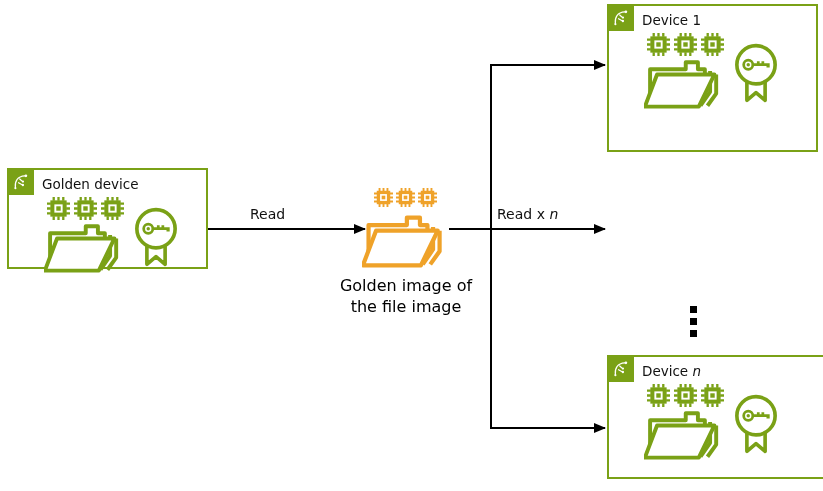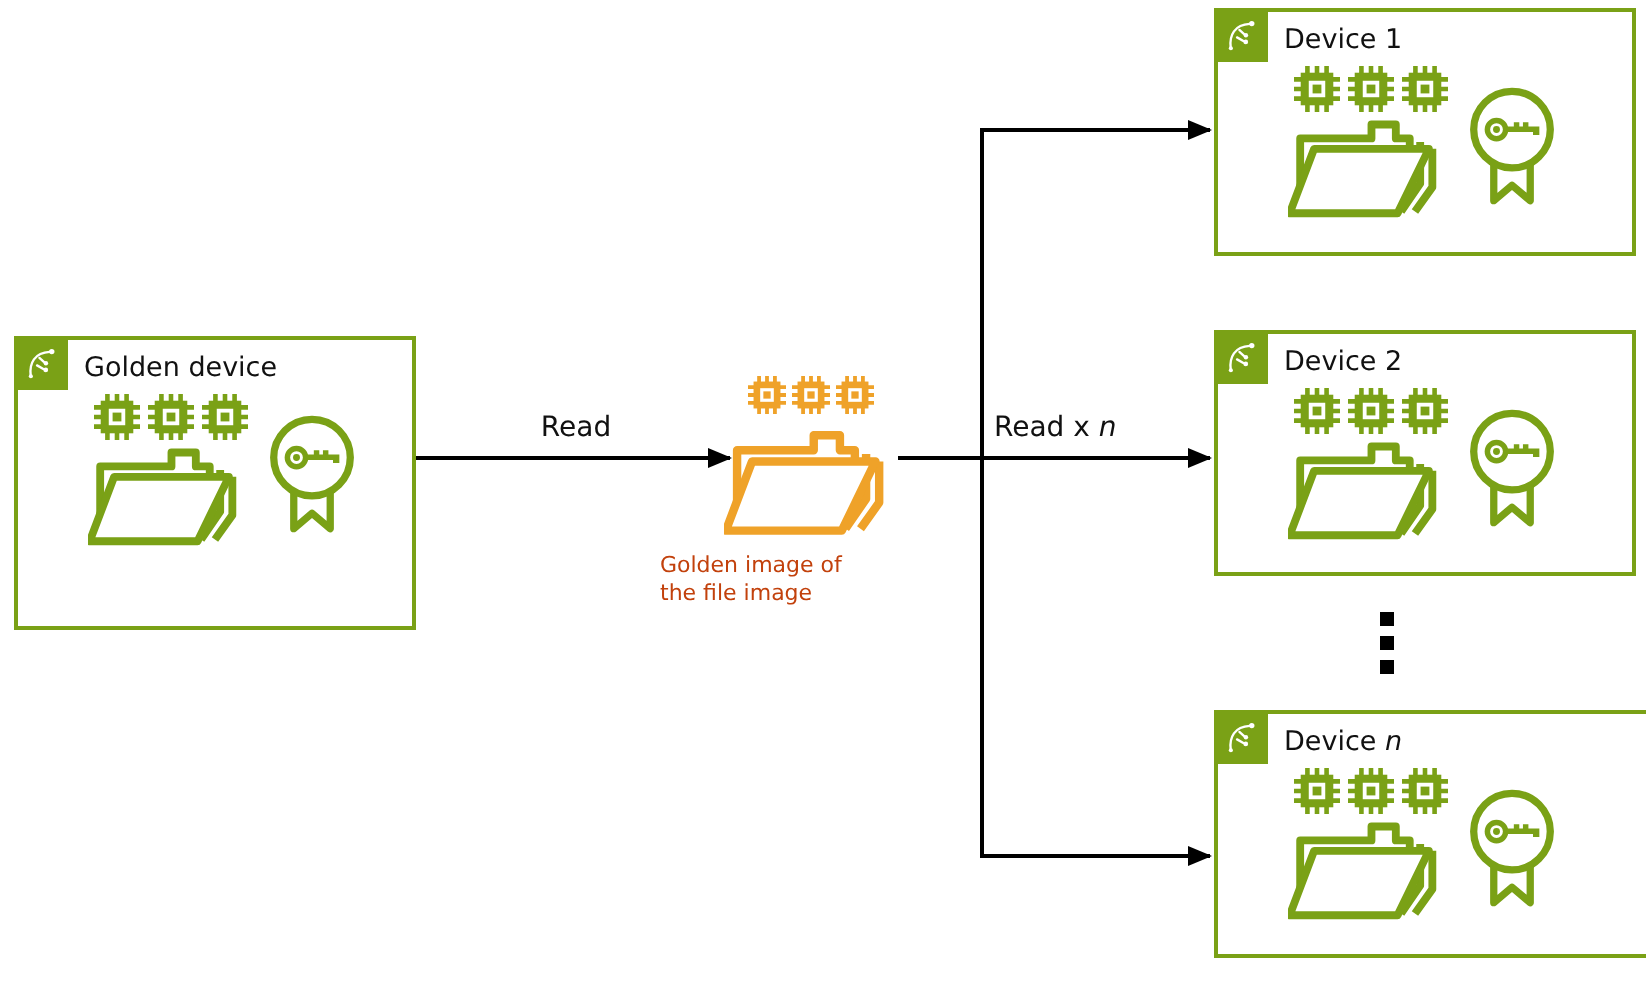--- a/index.html
+++ b/index.html
@@ -19,27 +19,27 @@
   .icons .chips{position:absolute;left:38px;top:27px;display:flex;gap:4px;}
   .icons .chip{width:23px;height:23px;}
   .icons .folder{position:absolute;left:35px;top:51px;width:80px;height:54px;}
   .icons .cert{position:absolute;left:124px;top:36px;width:46px;height:62px;}
 
   
   .gold-cluster{position:absolute;left:361px;top:188px;width:88px;color:#EFA229;}
   .gold-cluster .chips{display:flex;gap:3px;justify-content:center;}
   .gold-cluster .chip{width:19px;height:19px;}
   .gold-cluster .folder{width:86px;height:58px;margin:5px auto 0;display:block;}
-  .gold-label{position:absolute;left:330px;top:276px;width:152px;text-align:left;
-              font-size:11px;line-height:1.3;color:#c2410c;}
+  .gold-label{position:absolute;left:330px;top:276px;width:152px;text-align:center;
+              font-size:16px;line-height:1.3;color:#000000;}
 
   
   .arrow-label{position:absolute;font-size:14px;color:#111;white-space:nowrap;}
   .arrow-label .it{font-style:italic;}
-  #read-label{left:250px;top:206px;width:76px;text-align:center;}
+  #read-label{left:250px;top:206px;width:76px;}
   #write-label{left:497px;top:206px;}
 
   
   .vdots{position:absolute;left:690px;top:306px;display:flex;flex-direction:column;gap:5px;}
   .vdots span{width:7px;height:7px;background:#000;display:block;}
 </style>
 </head>
 <body>
 
 <svg width="0" height="0" style="position:absolute" aria-hidden="true">
@@ -89,21 +89,21 @@
       </marker>
     </defs>
     <g stroke="#000" stroke-width="2" fill="none">
       <line x1="207" y1="229" x2="365" y2="229" marker-end="url(#ah)"></line>
       <line x1="449" y1="229" x2="605" y2="229" marker-end="url(#ah)"></line>
       <path d="M491,229 V65 H605" marker-end="url(#ah)"></path>
       <path d="M491,229 V428 H605" marker-end="url(#ah)"></path>
     </g>
   </svg>
 
-  <div class="box" style="left:7px;top:168px;width:201px;height:147px">
+  <div class="box" style="left:7px;top:168px;width:201px;height:101px">
     <div class="badge">
       <svg viewBox="0 0 24 24">
           <use href="#sym-gg"></use>
         </svg>
     </div>
     <div class="box-title">
       <span>Golden device</span>
     </div>
     <div class="icons">
   <div class="chips">
@@ -148,21 +148,21 @@
   </div>
   <div class="gold-label">
     <div>Golden image of</div>
     <div>the file image</div>
   </div>
 
   <div id="write-label" class="arrow-label">
     <span>Read x </span><span class="it">n</span>
   </div>
 
-  <div class="box" style="left:607px;top:4px;width:211px;height:124px">
+  <div class="box" style="left:607px;top:4px;width:211px;height:148px">
     <div class="badge">
       <svg viewBox="0 0 24 24">
           <use href="#sym-gg"></use>
         </svg>
     </div>
     <div class="box-title">
       <span>Device 1</span>
     </div>
     <div class="icons">
   <div class="chips">
@@ -178,49 +178,20 @@
   </div>
   <svg class="folder" viewBox="0 0 92 62">
           <use href="#sym-folder"></use>
         </svg>
   <svg class="cert" viewBox="0 0 50 68">
           <use href="#sym-cert"></use>
         </svg>
 </div>
   </div>
 
-  <div class="box" style="left:607px;top:165px;width:211px;height:123px">
-    <div class="badge">
-      <svg viewBox="0 0 24 24">
-          <use href="#sym-gg"></use>
-        </svg>
-    </div>
-    <div class="box-title">
-      <span>Device 2</span>
-    </div>
-    <div class="icons">
-  <div class="chips">
-    <svg class="chip" viewBox="0 0 24 24">
-            <use href="#sym-chip"></use>
-          </svg>
-    <svg class="chip" viewBox="0 0 24 24">
-            <use href="#sym-chip"></use>
-          </svg>
-    <svg class="chip" viewBox="0 0 24 24">
-            <use href="#sym-chip"></use>
-          </svg>
-  </div>
-  <svg class="folder" viewBox="0 0 92 62">
-          <use href="#sym-folder"></use>
-        </svg>
-  <svg class="cert" viewBox="0 0 50 68">
-          <use href="#sym-cert"></use>
-        </svg>
-</div>
-  </div>
 
   <div class="vdots">
     <span></span>
     <span></span>
     <span></span>
   </div>
 
   <div class="box" style="left:607px;top:355px;width:233px;height:124px">
     <div class="badge">
       <svg viewBox="0 0 24 24">

